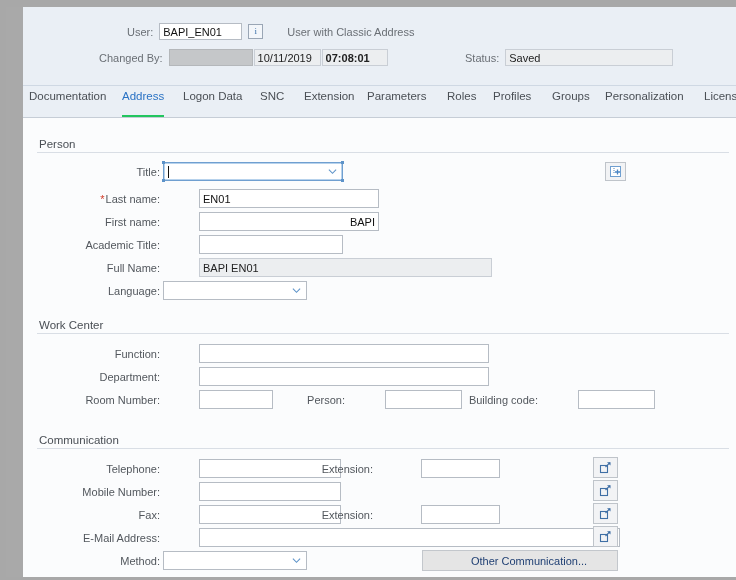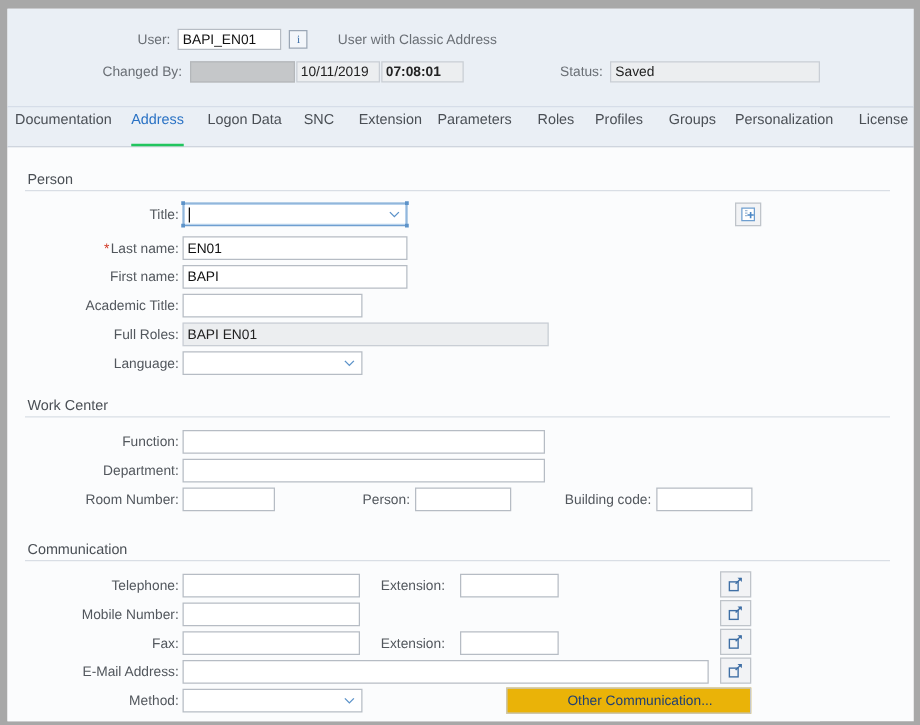--- a/index.html
+++ b/index.html
@@ -14,21 +14,21 @@
     position:absolute;left:0;top:0;width:736px;height:580px;
     box-sizing:border-box;
   }
   
   .frame-top{position:absolute;left:0;top:0;width:736px;height:7px;background:#a8a8a8;}
   .frame-left{position:absolute;left:0;top:0;width:6px;height:580px;background:#a8a8a8;}
   .frame-right{position:absolute;right:0;top:0;width:5px;height:580px;background:#a8a8a8;}
   .frame-bottom{position:absolute;left:0;bottom:0;width:736px;height:3px;background:#a8a8a8;}
 
   .inner{
-    position:absolute;left:6px;top:7px;width:650px;height:570px;
+    position:absolute;left:23px;top:7px;width:650px;height:570px;
     background:#fbfcfd;
     box-sizing:border-box;
   }
 
   
   .header{
     position:absolute;left:0;top:0;width:725px;height:79px;
     background:#eaeff5;
     border-bottom:1px solid #cfd8e3;
     box-sizing:border-box;
@@ -38,20 +38,21 @@
 
   input.fld{
     font-family:"Liberation Sans", sans-serif;
     font-size:11px;color:#111;
     border:1px solid #b6bcc4;
     background:#ffffff;
     height:17px;
     padding:0 3px;
     box-sizing:border-box;
     outline:none;
+    margin-left:36px;
   }
   input.fld.ro{background:#eceef0;border:1px solid #c9ced5;color:#222;}
   input.fld.grey{background:#c5c7c9;border:1px solid #b4b7ba;}
 
   .info-btn{
     width:15px;height:15px;border:1px solid #9aa6b5;background:#f3f6fa;
     display:inline-flex;align-items:center;justify-content:center;
     box-sizing:border-box;cursor:pointer;
   }
   .info-btn span{color:#3a6ea8;font-size:9px;line-height:9px;font-family:"Liberation Serif",serif;}
@@ -105,21 +106,21 @@
     position:absolute;left:4px;top:3px;width:1px;height:12px;background:#111;
   }
   .handle{position:absolute;width:3px;height:3px;background:#5d93c9;}
 
   .iconbtn{
     position:absolute;border:1px solid #bfc4ca;background:#f2f3f5;
     box-sizing:border-box;display:flex;align-items:center;justify-content:center;
     cursor:pointer;
   }
   .btn-flat{
-    position:absolute;border:1px solid #c3c7cc;background:#eab308;
+    position:absolute;border:1px solid #c3c7cc;background:#e5e5e5;
     box-sizing:border-box;
     display:flex;align-items:center;justify-content:center;
     font-size:11px;color:#1f3f73;cursor:pointer;padding-left:18px;
   }
 </style>
 </head>
 <body>
 
 <div class="screen">
   <div class="frame-top"></div>
@@ -191,26 +192,26 @@
           <path d="M8.5 4.5 v5 M6 7 h5" stroke="#4a86c5" stroke-width="1.3"></path>
         </svg>
       </div>
 
       <div class="row-label" style="left:40px;top:75px;width:97px;">
         <span class="req">*</span><span>Last name:</span>
       </div>
       <input class="fld" style="position: absolute; left: 140px; top: 71px; width: 180px; height: 19px;" value="EN01">
 
       <div class="row-label" style="left:40px;top:98px;width:97px;">First name:</div>
-      <input class="fld" style="position: absolute; left: 140px; top: 94px; width: 180px; height: 19px;" value="BAPI">
+      <input class="fld" style="position: absolute; left: 140px; top: 94px; width: 180px; height: 19px; text-align: right;" value="BAPI">
 
       <div class="row-label" style="left:40px;top:121px;width:97px;">Academic Title:</div>
       <input class="fld" style="position: absolute; left: 140px; top: 117px; width: 144px; height: 19px;" value="">
 
-      <div class="row-label" style="left:40px;top:144px;width:97px;">Full Roles:</div>
+      <div class="row-label" style="left:40px;top:144px;width:97px;">Full Name:</div>
       <input class="fld ro" style="position: absolute; left: 140px; top: 140px; width: 293px; height: 19px;" readonly="" value="BAPI EN01">
 
       <div class="row-label" style="left:40px;top:167px;width:97px;">Language:</div>
       <div class="sel" style="left:140px;top:163px;width:144px;">
         <svg class="chev" viewBox="0 0 10 10">
           <path d="M1 3 L5 7 L9 3" fill="none" stroke="#5d93c9" stroke-width="1.2"></path>
         </svg>
       </div>
 
       <div class="group-title" style="left:16px;top:201px;">Work Center</div>

